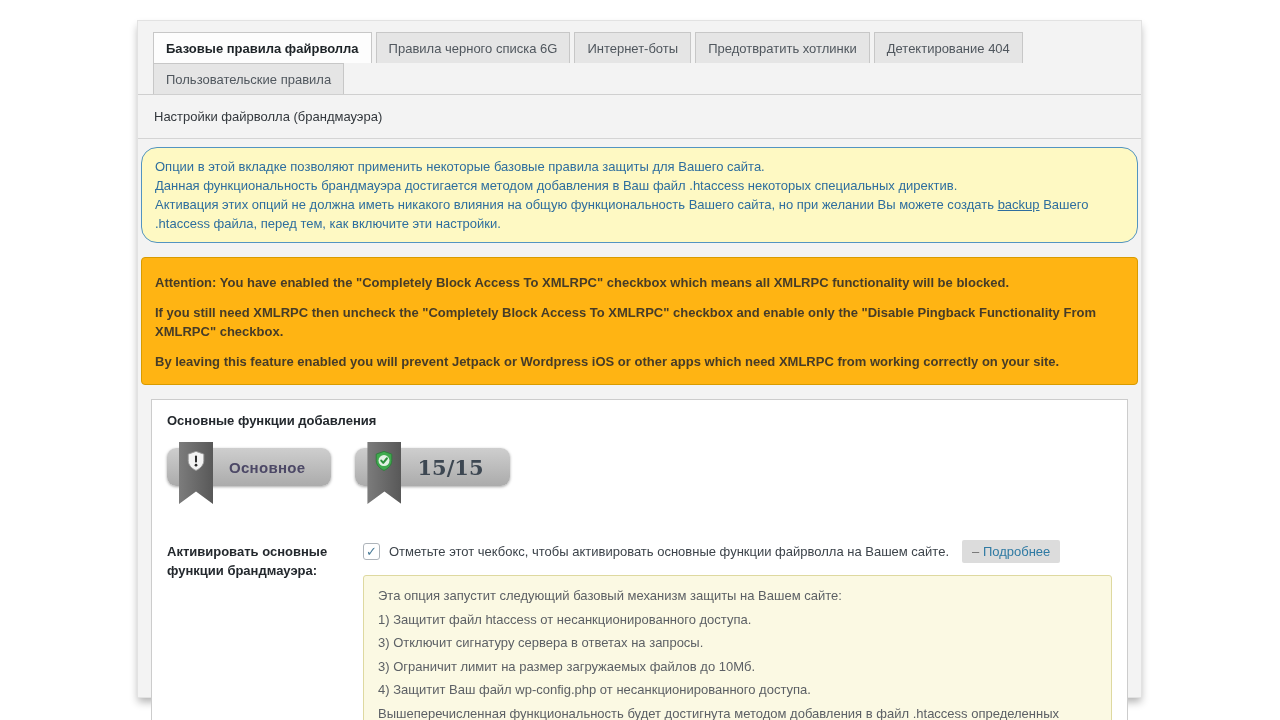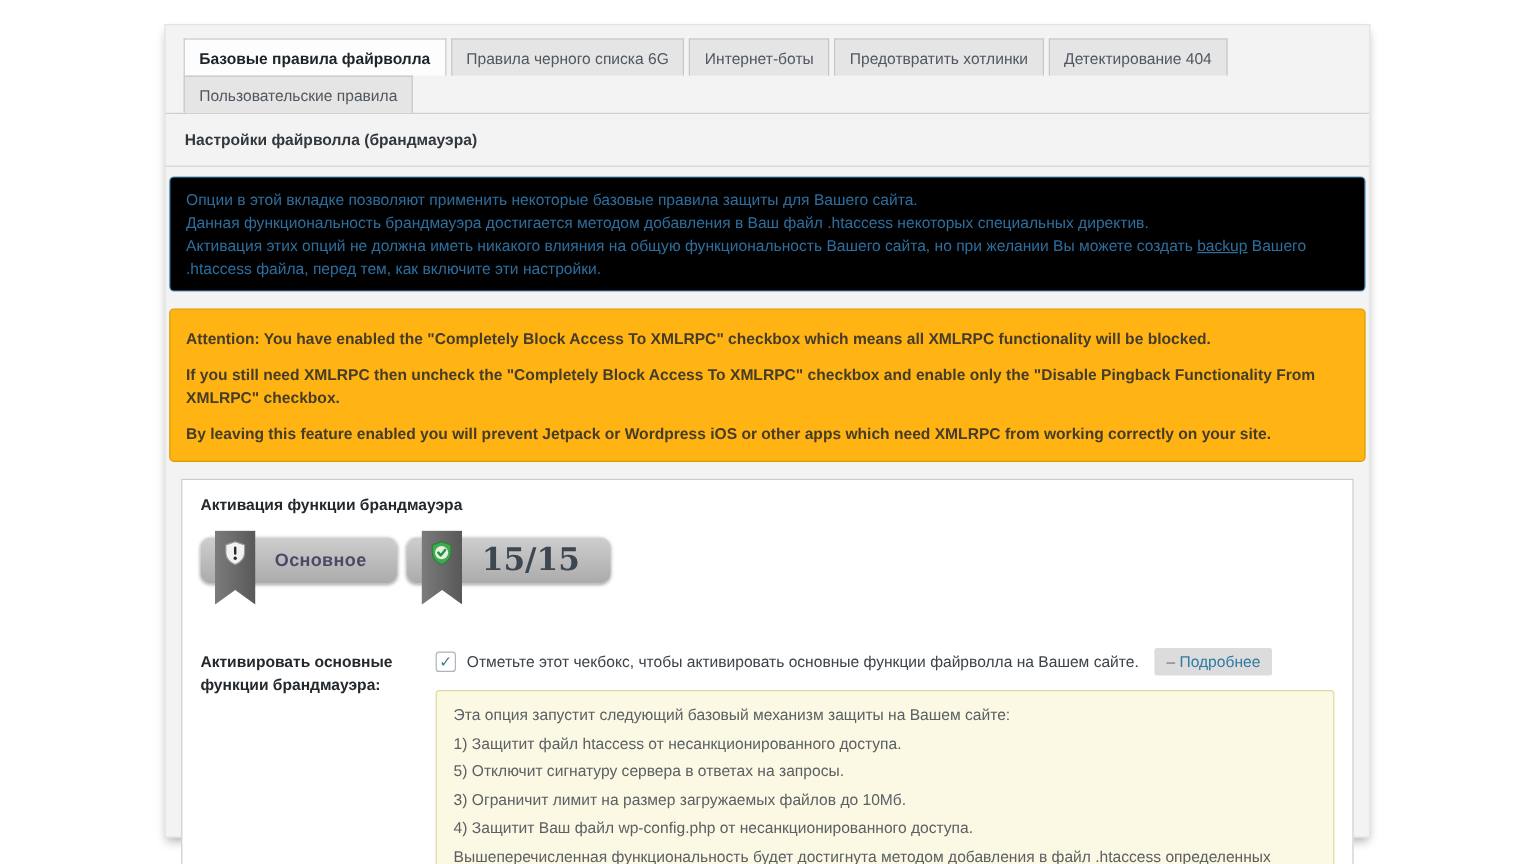--- a/index.html
+++ b/index.html
@@ -40,30 +40,30 @@
     line-height: 15px;
   }
   .tab.active {
     background: #fdfdfd;
     font-weight: bold;
     color: #1d2327;
   }
   
   .page-header {
     padding: 14px 16px;
-    font-weight: bold;
+    font-weight: normal;
     color: #32373c;
     border-bottom: 1px solid #d4d4d4;
   }
   
   .blue-box {
     margin: 8px 3px 0 3px;
-    background: #000000;
+    background: #fef9c3;
     border: 1px solid #5294c1;
-    border-radius: 4px;
+    border-radius: 16px;
     padding: 9px 13px;
     color: #2e6e9e;
     line-height: 19px;
   }
   .blue-box a {
     color: #2e6e9e;
     text-decoration: underline;
     cursor: pointer;
     text-align: right;
   }
@@ -81,21 +81,21 @@
   
   .postbox {
     margin: 14px 13px 0 13px;
     background: #ffffff;
     border: 1px solid #cccccc;
     padding: 13px 15px 14px 15px;
     min-height: 330px;
   }
   .postbox-title { font-weight: bold; color: #23282d; }
   
-  .badges { margin-top: 14px; display: flex; gap: 8px; height: 76px; }
+  .badges { margin-top: 14px; display: flex; gap: 24px; height: 76px; }
   .badge { position: relative; }
   .badge .pill {
     margin-top: 6px;
     height: 38px;
     border-radius: 9px;
     background: linear-gradient(#cecece, #ababab);
     box-shadow: 0 1px 3px rgba(0,0,0,0.35);
     display: flex;
     align-items: center;
     padding-left: 62px;
@@ -113,21 +113,21 @@
   .badge .ribbon svg { margin-top: 7px; }
   .badge-label-main {
     font-weight: bold;
     font-size: 15px;
     letter-spacing: 0.3px;
     color: #4c4866;
   }
   .badge-label-count {
     font-family: "DejaVu Serif", serif;
     font-weight: bold;
-    font-size: 26px;
+    font-size: 21px;
     color: #3d4752;
   }
   
   .form-row { display: flex; margin-top: 22px; }
   .form-label {
     flex: none;
     width: 196px;
     font-weight: bold;
     color: #23282d;
     line-height: 19px;
@@ -194,21 +194,21 @@
     <div><span>Активация этих опций не должна иметь никакого влияния на общую функциональность Вашего сайта, но при желании Вы можете создать </span><a>backup</a><span> Вашего .htaccess файла, перед тем, как включите эти настройки.</span></div>
   </div>
 
   <div class="orange-box">
     <p>Attention: You have enabled the "Completely Block Access To XMLRPC" checkbox which means all XMLRPC functionality will be blocked.</p>
     <p>If you still need XMLRPC then uncheck the "Completely Block Access To XMLRPC" checkbox and enable only the "Disable Pingback Functionality From XMLRPC" checkbox.</p>
     <p>By leaving this feature enabled you will prevent Jetpack or Wordpress iOS or other apps which need XMLRPC from working correctly on your site.</p>
   </div>
 
   <div class="postbox">
-    <div class="postbox-title">Активация функции брандмауэра</div>
+    <div class="postbox-title">Основные функции добавления</div>
 
     <div class="badges">
       <div class="badge">
         <div class="pill">
           <span class="badge-label-main">Основное</span>
         </div>
         <div class="ribbon">
           <svg width="22" height="24" viewBox="0 0 24 24">
             <path d="M12 1.5l8.5 3v7c0 5.2-4.3 9-8.5 10.8C7.8 20.5 3.5 16.7 3.5 11.5v-7z" fill="#f2f2f2" stroke="#9a9a9a" stroke-width="1"></path>
             <rect x="10.9" y="6" width="2.2" height="7.5" rx="1" fill="#2b2b2b"></rect>
@@ -235,21 +235,21 @@
       <div class="form-content">
         <div class="checkbox-line">
           <span class="checkbox">✓</span>
           <span>Отметьте этот чекбокс, чтобы активировать основные функции файрволла на Вашем сайте.</span>
           <span class="more-btn"><span class="minus">–</span> <span class="lbl">Подробнее</span></span>
         </div>
 
         <div class="yellow-box">
           <div>Эта опция запустит следующий базовый механизм защиты на Вашем сайте:</div>
           <div>1) Защитит файл htaccess от несанкционированного доступа.</div>
-          <div>5) Отключит сигнатуру сервера в ответах на запросы.</div>
+          <div>3) Отключит сигнатуру сервера в ответах на запросы.</div>
           <div>3) Ограничит лимит на размер загружаемых файлов до 10Мб.</div>
           <div>4) Защитит Ваш файл wp-config.php от несанкционированного доступа.</div>
           <div>Вышеперечисленная функциональность будет достигнута методом добавления в файл .htaccess определенных директив и не должна повлиять на общую работоспособность Вашего сайта.</div>
 
         </div>
       </div>
     </div>
   </div>
 
 </div>

